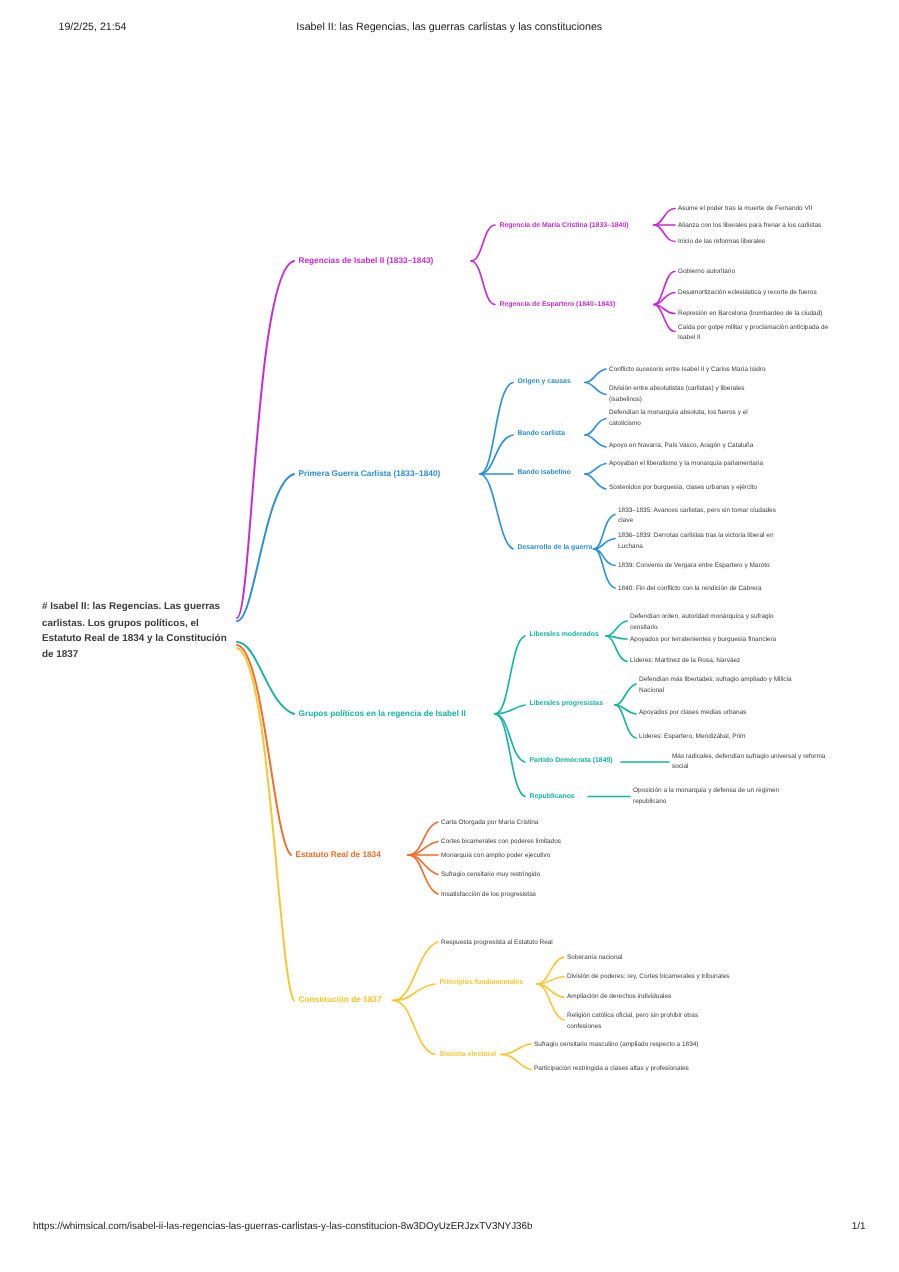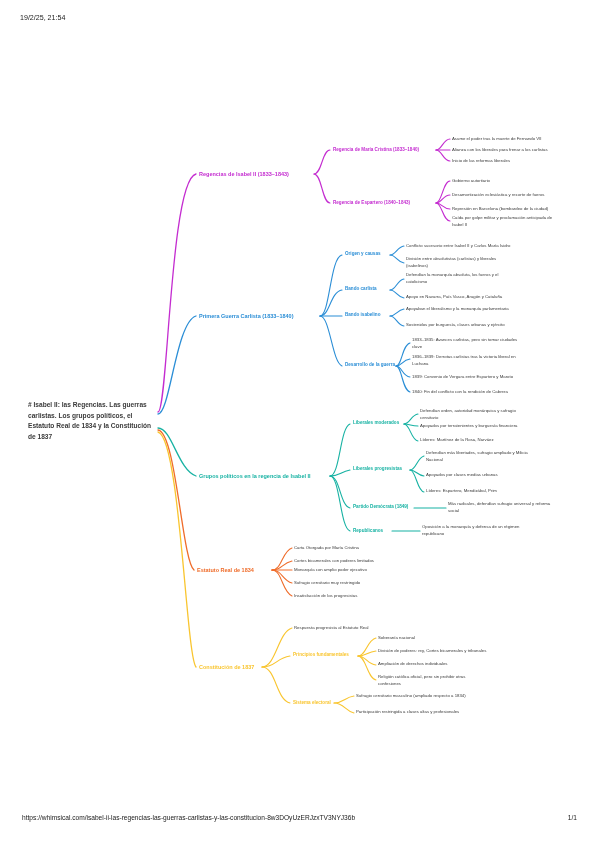--- a/index.html
+++ b/index.html
@@ -21,21 +21,21 @@
     position: absolute;
     top: 14px;
     left: 0;
     width: 599px;
     height: 14px;
     font-size: 7.1px;
     color: #1a1a1a;
   }
   .print-header .ph-date {
     position: absolute;
-    left: 20px;
+    left: 39px;
     top: 0;
     white-space: nowrap;
   }
   .print-header .ph-title {
     position: absolute;
     left: 0;
     top: 0;
     width: 599px;
     text-align: center;
     white-space: nowrap;
@@ -132,20 +132,21 @@
   .c-blue    { color: #2b8ed6; }
   .c-teal    { color: #17b2a3; }
   .c-orange  { color: #ef6c2a; }
   .c-gold    { color: #f9c52f; }
 </style>
 </head>
 <body>
 
 <div class="print-header">
   <span class="ph-date">19/2/25, 21:54</span>
+  <span class="ph-title">Isabel II: las Regencias, las guerras carlistas y las constituciones</span>
 </div>
 
 <div id="map-canvas">
 
   <svg id="edge-layer" viewBox="0 0 599 848">
     <g fill="none" stroke-width="1.1" stroke-linecap="round">
 
       <path d="M158 412 C 168 412, 170 180, 196 174" stroke="#c42cd0" stroke-width="1.3"></path>
 
       <path d="M314 174 C 322 174, 322 150, 330 150" stroke="#c42cd0"></path>

